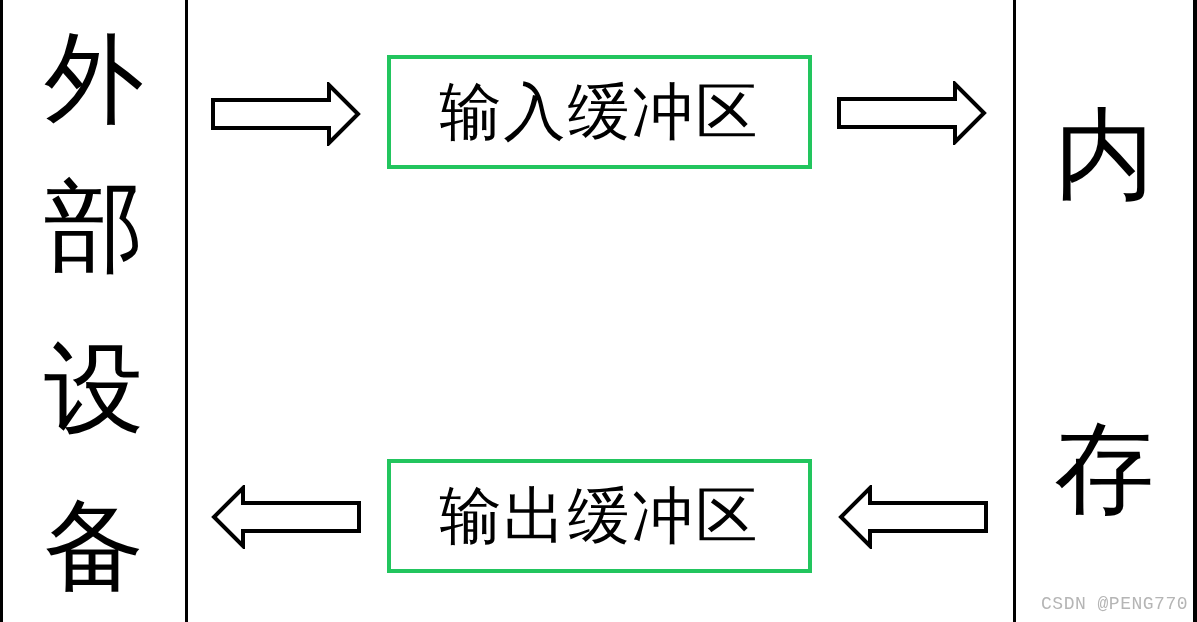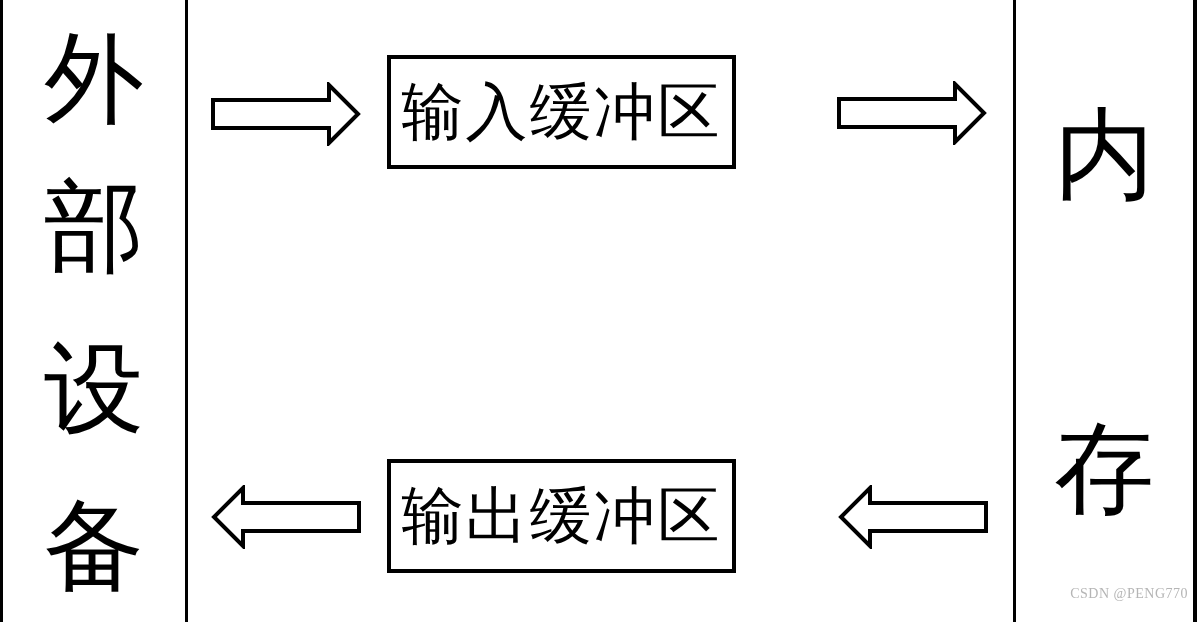--- a/index.html
+++ b/index.html
@@ -43,24 +43,24 @@
   #dc2 { top: 178px; }
   #dc3 { top: 340px; }
   #dc4 { top: 497px; }
   #mc1 { top: 106px; }
   #mc2 { top: 420px; }
 
   
   .box {
     position: absolute;
     left: 387px;
-    width: 349px;
+    width: 425px;
     height: 114px;
     box-sizing: border-box;
-    border: 4px solid #000000;
+    border: 4px solid #22c55e;
     background: #ffffff;
     display: flex;
     align-items: center;
     justify-content: center;
   }
   #input-box  { top: 55px; }
   #output-box { top: 459px; font-family: Liberation Serif, serif; }
   .box-label {
     font-size: 62px;
     line-height: 62px;
@@ -76,23 +76,23 @@
   }
   #arrow-tl { left: 211px; top: 82px; }
   #arrow-tr { left: 837px; top: 81px; }
   #arrow-bl { left: 211px; top: 485px; transform: scaleX(-1); }
   #arrow-br { left: 838px; top: 485px; transform: scaleX(-1); }
 
   
   .watermark {
     position: absolute;
     right: 9px;
-    bottom: 20px;
-    font-family: Liberation Serif, serif;
-    font-size: 14px;
+    bottom: 8px;
+    font-family: Liberation Mono, monospace;
+    font-size: 18px;
     letter-spacing: 0.5px;
     color: #b5b5b5;
   }
 </style>
 </head>
 <body>
 
 <div class="canvas">
 
   <div class="vline" id="line-left"></div>

